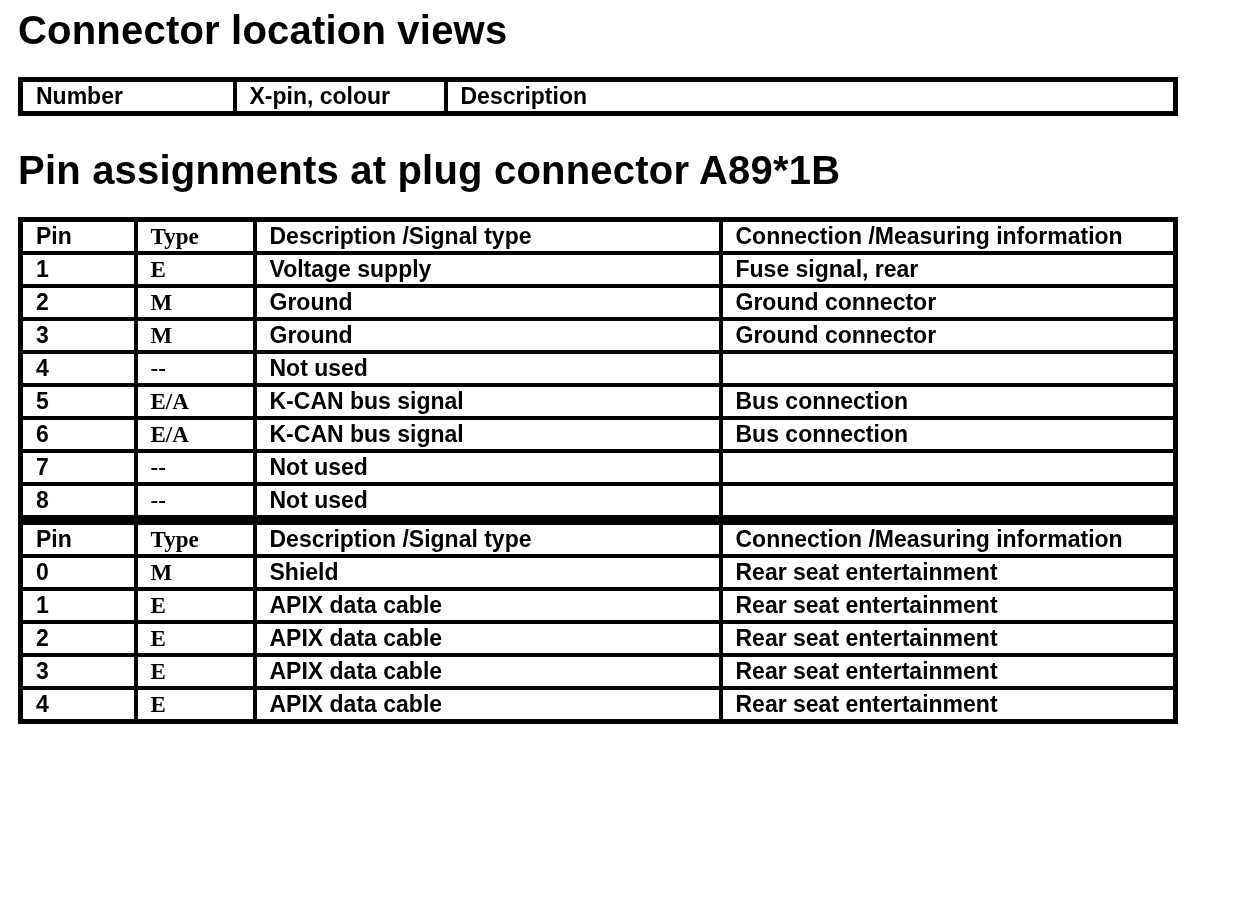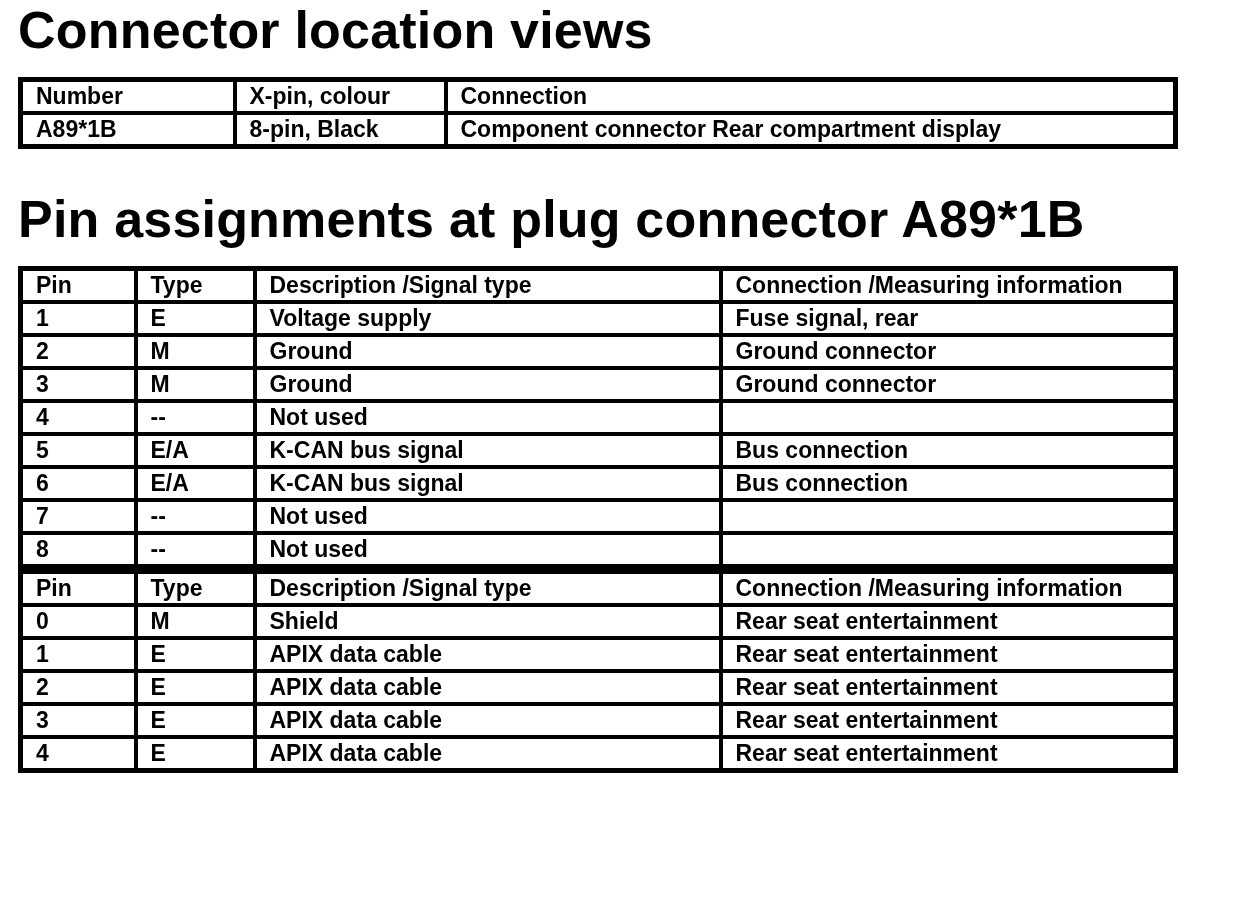--- a/index.html
+++ b/index.html
@@ -6,28 +6,28 @@
   html, body { background: #ffffff; }
   body {
     width: 1248px;
     height: 906px;
     overflow: hidden;
     font-family: "Liberation Sans", "DejaVu Sans", sans-serif;
     color: #000000;
     padding: 8px 18px 0 18px;
   }
   .section-title {
-    font-size: 52px;
+    font-size: 40px;
     font-weight: bold;
     line-height: 45px;
     letter-spacing: 0.2px;
     white-space: nowrap;
   }
   .doc-section.first .section-title { margin: 0 0 24px 0; }
-  .doc-section.later .section-title { margin: 48px 0 24px 0; }
+  .doc-section.later .section-title { margin: 32px 0 24px 0; }
   table.data-table {
     border-collapse: collapse;
     table-layout: fixed;
     width: 1160px;
     border: 5px solid #000000;
   }
   table.data-table th,
   table.data-table td {
     border: 4px solid #000000;
     font-weight: bold;
@@ -38,42 +38,37 @@
     text-align: left;
     vertical-align: middle;
     white-space: nowrap;
     overflow: hidden;
   }
   
   .t-loc th:nth-child(1), .t-loc td:nth-child(1) { width: 214px; }
   .t-loc th:nth-child(2), .t-loc td:nth-child(2) { width: 211px; }
   
   .t-pin th:nth-child(1), .t-pin td:nth-child(1) { width: 115px; }
-  .t-pin th:nth-child(2), .t-pin td:nth-child(2) { width: 119px; }
+  .t-pin th:nth-child(2), .t-pin td:nth-child(2) { width: 119px; font-family: Liberation Serif, serif; }
   .t-pin th:nth-child(3), .t-pin td:nth-child(3) { width: 466px; margin-top: 19px; }
 </style>
 </head>
 <body>
 
 <section class="doc-section first">
   <h1 class="section-title">Connector location views</h1>
   <table class="data-table t-loc" data-table="sections.0.table">
       <thead>
         <tr>
           <th>Number</th>
           <th>X-pin, colour</th>
-          <th>Connection</th>
+          <th>Description</th>
         </tr>
       </thead>
       <tbody>
-        <tr>
-          <td>A89*1B</td>
-          <td>8-pin, Black</td>
-          <td>Component connector Rear compartment display</td>
-        </tr>
       </tbody>
     </table>
 </section>
 
 <section class="doc-section later">
   <h1 class="section-title">Pin assignments at plug connector A89*1B</h1>
   <table class="data-table t-pin" data-table="sections.1.table">
       <thead>
         <tr>
           <th>Pin</th>

